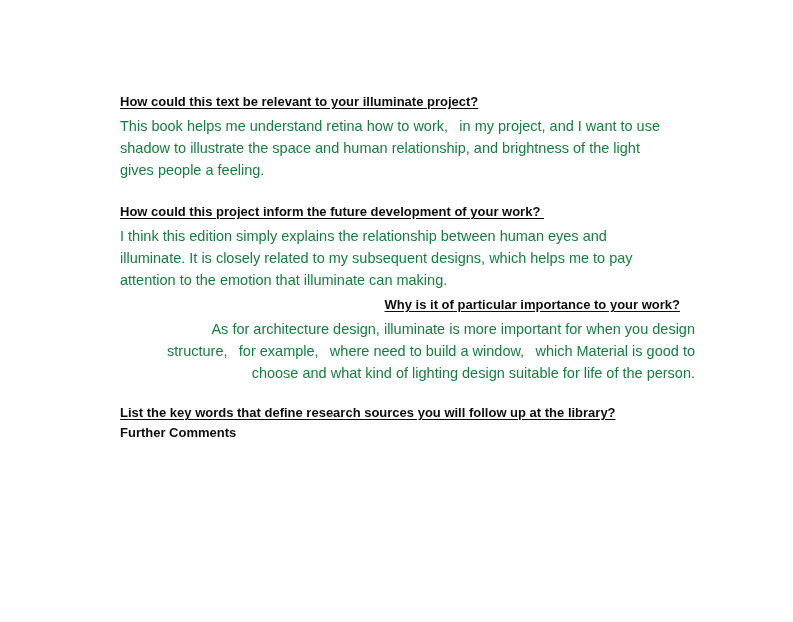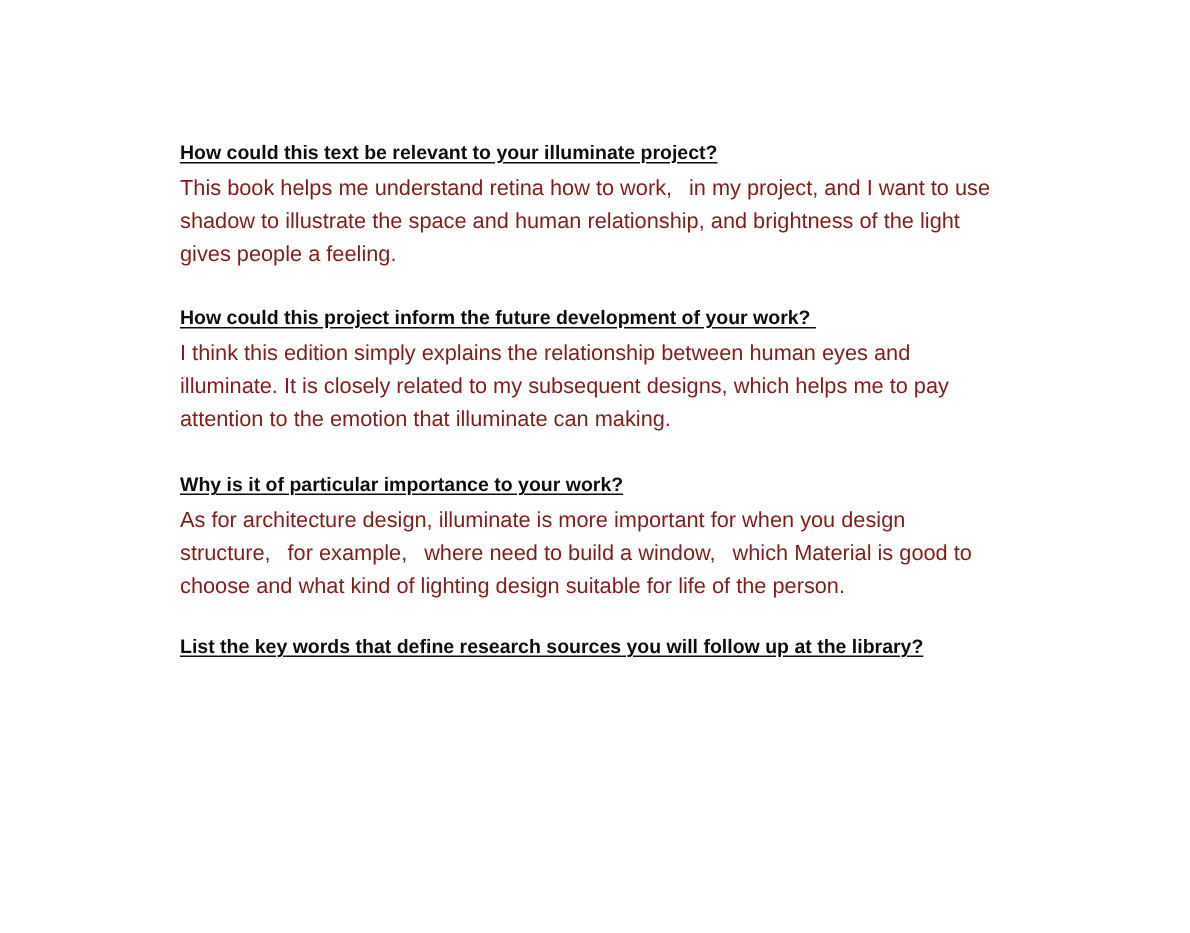--- a/index.html
+++ b/index.html
@@ -28,26 +28,26 @@
     text-decoration: underline;
     text-underline-offset: 2px;
     white-space: pre-wrap;
   }
   .answer {
     margin: 3px 0 0 0;
     max-width: 575px;
     font-size: 14.5px;
     line-height: 22px;
     font-weight: 400;
-    color: #7f1d1d;
+    color: #15803d;
     white-space: pre-wrap;
   }
   .sec-2 { margin-top: 20px; }
   .sec-3 { margin-top: 21px; }
-  .sec-4 { margin-top: 22px; }
+  .sec-4 { margin-top: 4px; text-align: right; }
   .sec-5 { margin-top: 19px; }
   .sec-6 { }
 </style>
 </head>
 <body>
 
 <div id="page">
 
   <div class="qa-section sec-1">
     <div class="question">How could this text be relevant to your illuminate project?</div>

